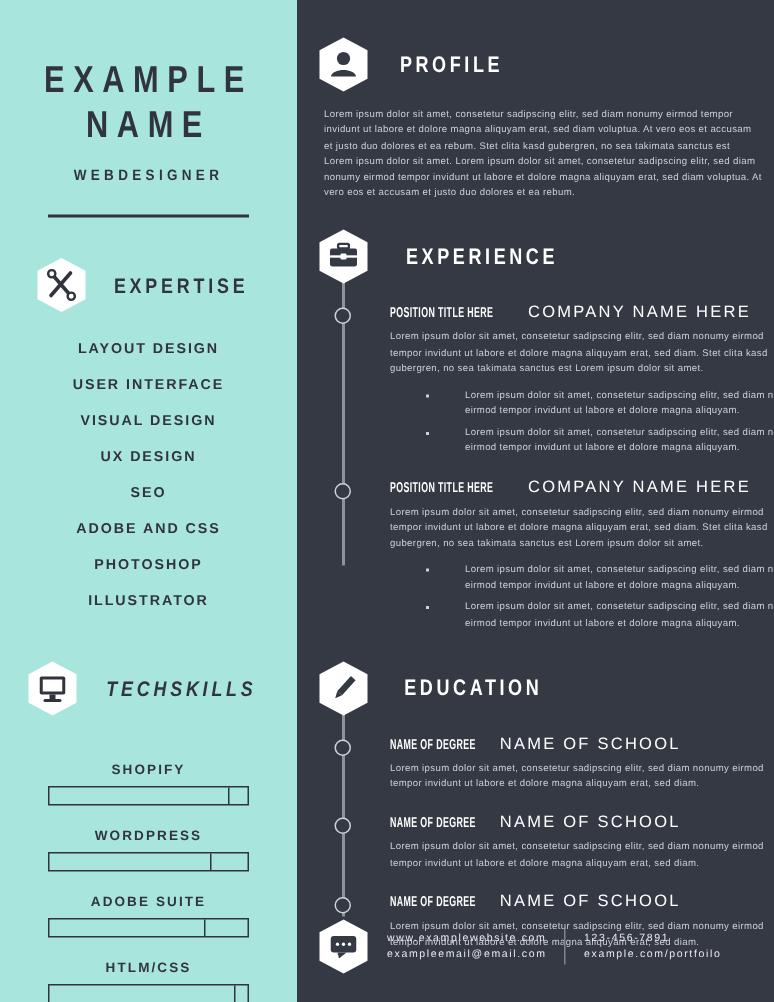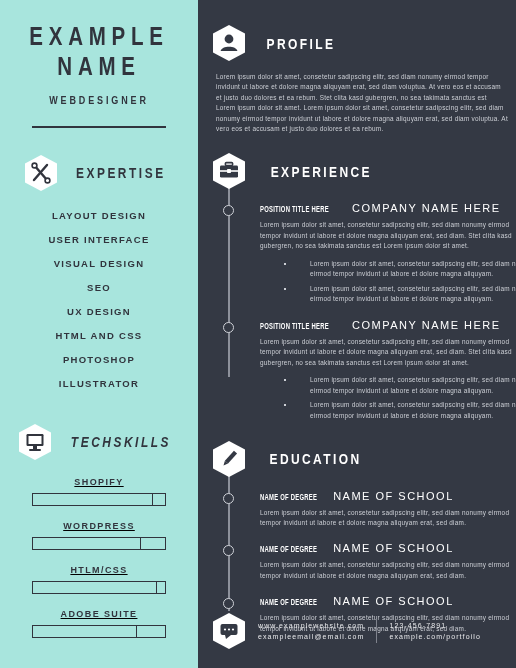--- a/index.html
+++ b/index.html
@@ -9,21 +9,21 @@
     font-family:"Liberation Sans", sans-serif;
     -webkit-font-smoothing:antialiased;
   }
   .page{position:relative;width:516px;height:668px;display:flex;}
 
   
   .sidebar{
     width:198px;height:668px;background:#a8e5dd;
     position:relative;flex:0 0 198px;
   }
-  .name-block{padding-top:21px;text-align:center;}
+  .name-block{padding-top:38px;text-align:center;}
   .name-line{
     font-family:"Liberation Sans Narrow","Liberation Sans",sans-serif;
     font-weight:bold;color:#31343d;
     font-size:25px;letter-spacing:7px;line-height:30px;
     transform:scaleX(.82);
   }
   .job-title{
     margin-top:14px;font-weight:bold;color:#31343d;
     font-size:10px;letter-spacing:3.2px;
     transform:scaleX(.9);
@@ -49,21 +49,21 @@
     letter-spacing:3px;transform:scaleX(.85);
   }
 
   .expertise-list{margin-top:18px;text-align:center;}
   .expertise-list li{
     list-style:none;color:#31343d;font-size:9.5px;font-weight:bold;
     letter-spacing:1.3px;margin-bottom:13px;
   }
   ul{margin:0;padding:0;}
 
-  .skills{margin-top:16px;padding:0 32px;text-decoration:underline;}
+  .skills{margin-top:30px;padding:0 32px;}
   .skill{margin-bottom:15px;text-align:center;}
   .skill-label{
     color:#31343d;font-size:9px;font-weight:bold;
     letter-spacing:1.4px;margin-bottom:6px;
   }
   .bar{
     height:13px;border:1.5px solid #31343d;background:transparent;
     position:relative;box-sizing:border-box;
   }
   .bar-fill{
@@ -165,23 +165,23 @@
           <circle cx="23.5" cy="26.5" r="2.4" fill="#ffffff" stroke="#31343d" stroke-width="1.6"></circle>
         </svg>
       </div>
       <div class="sec-title">EXPERTISE</div>
     </div>
 
     <ul class="expertise-list">
       <li>LAYOUT DESIGN</li>
       <li>USER INTERFACE</li>
       <li>VISUAL DESIGN</li>
+      <li>UX DESIGN</li>
       <li>SEO</li>
-      <li>UX DESIGN</li>
-      <li>HTML AND CSS</li>
+      <li>ADOBE AND CSS</li>
       <li>PHOTOSHOP</li>
       <li>ILLUSTRATOR</li>
     </ul>
 
     <div class="sec-head" style="margin-top:34px;font-style:italic;">
       <div class="hex">
         <svg viewBox="0 0 34 38">
           <polygon points="17,1 33,9.5 33,28.5 17,37 1,28.5 1,9.5" fill="#ffffff"></polygon>
           <rect x="8.5" y="11" width="17" height="12" rx="1.2" fill="#31343d"></rect>
           <rect x="10.5" y="13" width="13" height="8" fill="#ffffff"></rect>
@@ -199,29 +199,29 @@
           <div class="bar-fill" style="width: 90%;"></div>
         </div>
       </div>
       <div class="skill">
         <div class="skill-label">WORDPRESS</div>
         <div class="bar">
           <div class="bar-fill" style="width: 81%;"></div>
         </div>
       </div>
       <div class="skill">
+        <div class="skill-label">ADOBE SUITE</div>
+        <div class="bar">
+          <div class="bar-fill" style="width: 78%;"></div>
+        </div>
+      </div>
+      <div class="skill">
         <div class="skill-label">HTLM/CSS</div>
         <div class="bar">
           <div class="bar-fill" style="width: 93%;"></div>
-        </div>
-      </div>
-      <div class="skill">
-        <div class="skill-label">ADOBE SUITE</div>
-        <div class="bar">
-          <div class="bar-fill" style="width: 78%;"></div>
         </div>
       </div>
     </div>
   </aside>
 
   <section class="main">
 
     <div class="main-sec-head" style="padding-top:24px;">
       <div class="hex">
         <svg viewBox="0 0 34 38">

